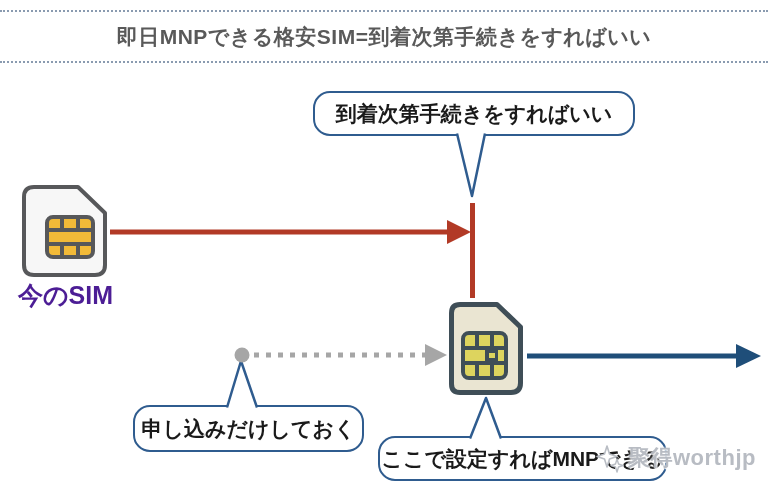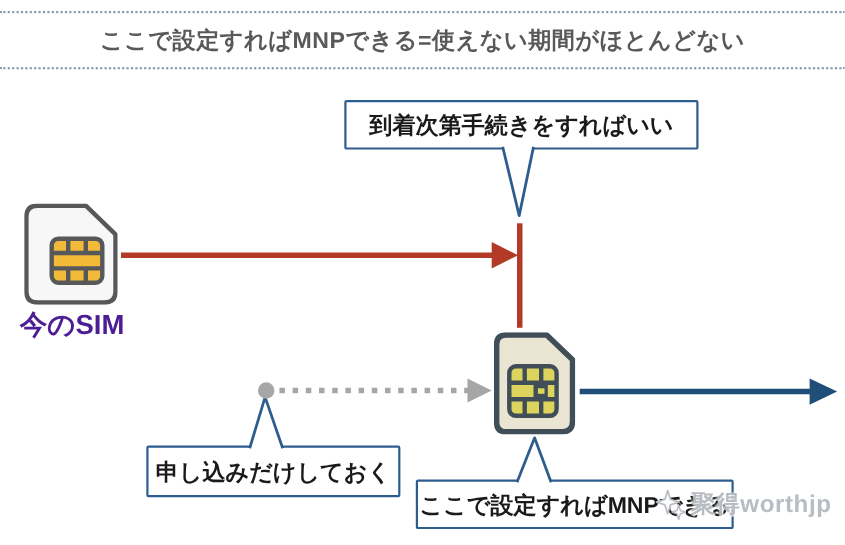--- a/index.html
+++ b/index.html
@@ -11,21 +11,21 @@
   .title-bar{
     position:absolute;left:0;top:10px;width:768px;height:49px;
     border-top:2px dotted #8a9bb0;border-bottom:2px dotted #8a9bb0;
     display:flex;align-items:center;justify-content:center;
   }
   .title-bar span{
     font-size:21px;font-weight:bold;color:#595959;letter-spacing:0.5px;white-space:nowrap;
   }
   svg.layer{position:absolute;left:0;top:0;pointer-events:none;}
   .bubble{
-    position:absolute;background:#ffffff;border:2.5px solid #2f5c8f;border-radius:2px;
+    position:absolute;background:#ffffff;border:2.5px solid #2f5c8f;border-radius:17px;
     display:flex;align-items:center;justify-content:center;
     font-size:21px;font-weight:bold;color:#1a1a1a;white-space:nowrap;
     box-sizing:border-box;z-index:3;
   }
   .bubble-top{left:313px;top:91px;width:322px;height:45px;}
   .bubble-bottom-left{left:133px;top:405px;width:231px;height:47px;}
   .bubble-bottom-right{left:378px;top:436px;width:289px;height:45px;}
   .sim{position:absolute;z-index:2;}
   .sim-current{left:22px;top:185px;}
   .sim-new{left:449px;top:302px;}
@@ -44,21 +44,21 @@
     text-shadow:0 0 2px #ffffff,1px 1px 0 rgba(255,255,255,0.8);
     letter-spacing:0.5px;white-space:nowrap;
   }
 </style>
 </head>
 <body>
 
 <div class="canvas">
 
   <div class="title-bar">
-    <span>ここで設定すればMNPできる=使えない期間がほとんどない</span>
+    <span>即日MNPできる格安SIM=到着次第手続きをすればいい</span>
   </div>
 
   <svg class="layer arrows" width="768" height="495" viewBox="0 0 768 495">
 
     <g>
       <line x1="110" y1="232" x2="449" y2="232" stroke="#b23a26" stroke-width="5"></line>
       <polygon points="447,220 471,232 447,244" fill="#b23a26"></polygon>
       <line x1="472.5" y1="203" x2="472.5" y2="298" stroke="#b23a26" stroke-width="5"></line>
     </g>
 

